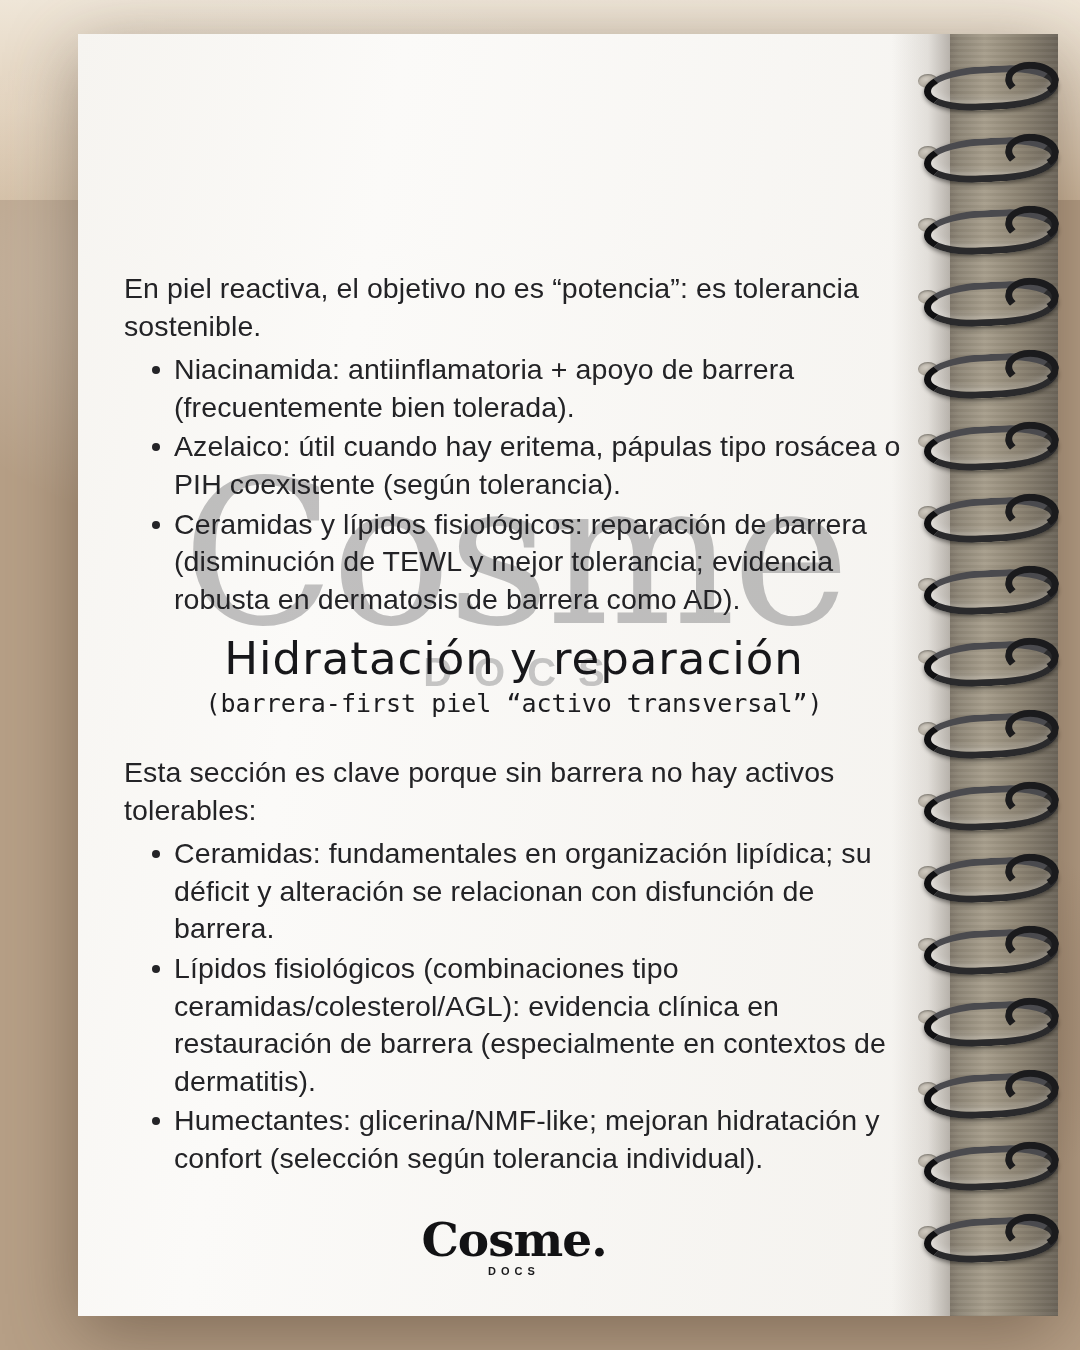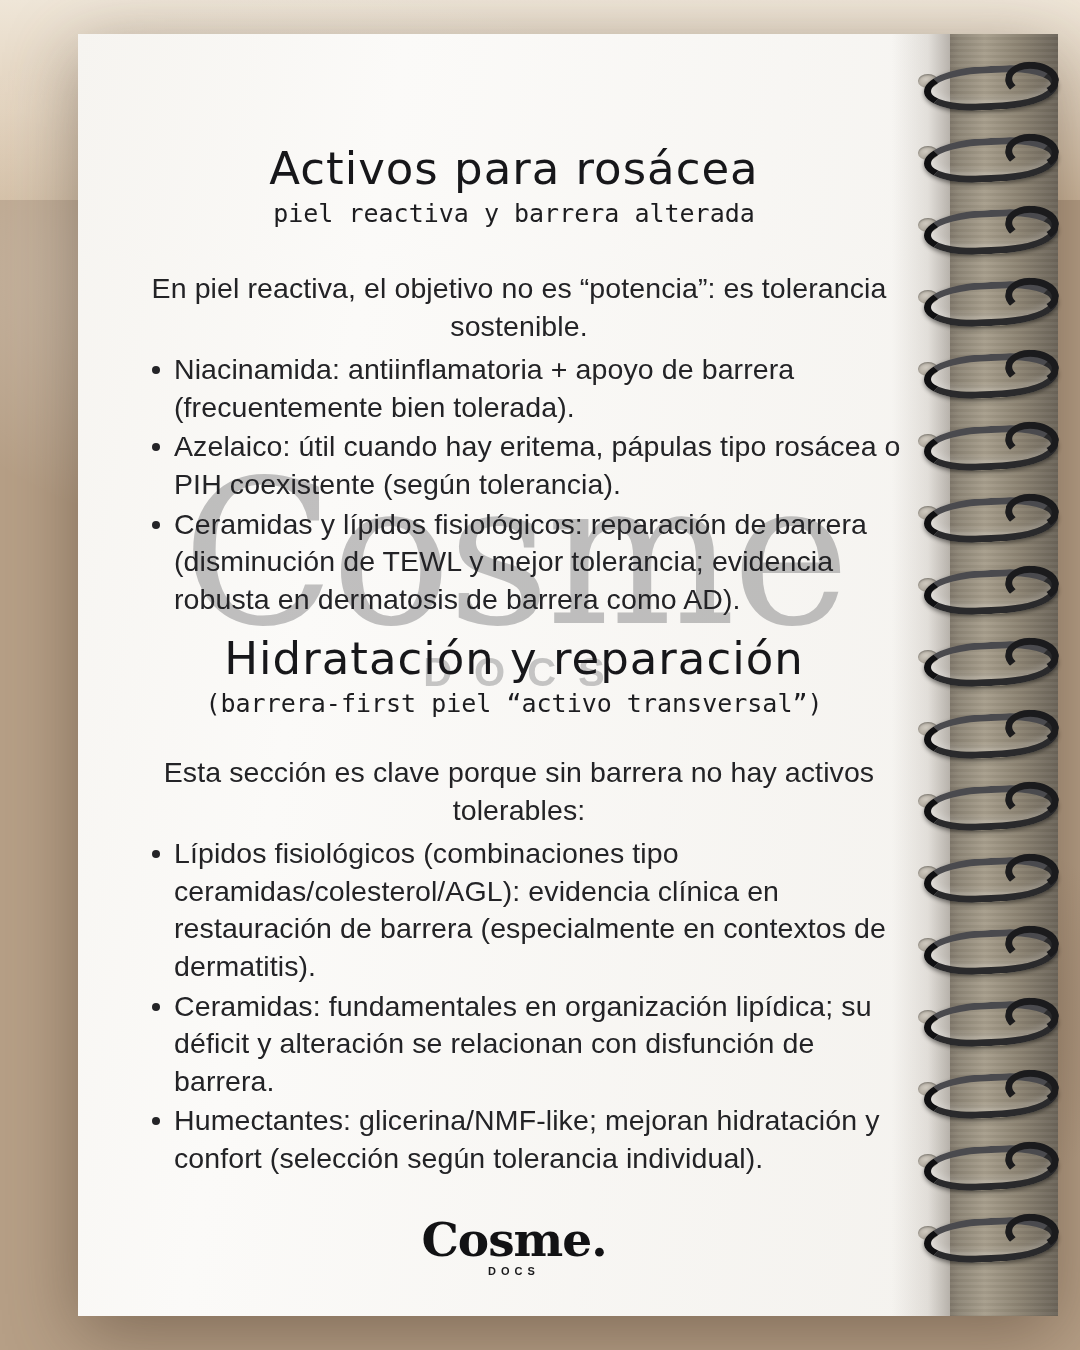--- a/index.html
+++ b/index.html
@@ -186,21 +186,20 @@
     color: #232326;
     font-family: "Liberation Sans", sans-serif;
   }
   .block-1 { top: 236px; }
   .block-2 { top: 720px; }
 
   .lead {
     font-size: 28.5px;
     line-height: 1.32;
     letter-spacing: 0.1px;
-    text-align: center;
   }
   ul.bullets {
     list-style: none;
     margin: 6px 0 0 0;
     padding: 0 0 0 22px;
   }
   ul.bullets li {
     position: relative;
     font-size: 28.5px;
     line-height: 1.32;
@@ -257,44 +256,40 @@
 
   <div class="page">
 
     <div class="watermark">
       <div class="wm-main">Cosme</div>
       <div class="wm-sub">DOCS</div>
     </div>
 
     <div class="content">
 
-      <div class="title title-1">
-        <div class="title-main">Activos para rosácea</div>
-        <div class="title-sub">piel reactiva y barrera alterada</div>
-      </div>
 
       <div class="body-block block-1">
         <div class="lead">En piel reactiva, el objetivo no es “potencia”: es tolerancia sostenible.</div>
         <ul class="bullets">
           <li>Niacinamida: antiinflamatoria + apoyo de barrera (frecuentemente bien tolerada).</li>
           <li>Azelaico: útil cuando hay eritema, pápulas tipo rosácea o PIH coexistente (según tolerancia).</li>
           <li>Ceramidas y lípidos fisiológicos: reparación de barrera (disminución de TEWL y mejor tolerancia; evidencia robusta en dermatosis de barrera como AD).</li>
         </ul>
       </div>
 
       <div class="title title-2">
         <div class="title-main">Hidratación y reparación</div>
         <div class="title-sub">(barrera-first piel “activo transversal”)</div>
       </div>
 
       <div class="body-block block-2">
         <div class="lead">Esta sección es clave porque sin barrera no hay activos tolerables:</div>
         <ul class="bullets">
+          <li>Ceramidas: fundamentales en organización lipídica; su déficit y alteración se relacionan con disfunción de barrera.</li>
           <li>Lípidos fisiológicos (combinaciones tipo ceramidas/colesterol/AGL): evidencia clínica en restauración de barrera (especialmente en contextos de dermatitis).</li>
-          <li>Ceramidas: fundamentales en organización lipídica; su déficit y alteración se relacionan con disfunción de barrera.</li>
           <li>Humectantes: glicerina/NMF-like; mejoran hidratación y confort (selección según tolerancia individual).</li>
         </ul>
       </div>
 
       <div class="footer">
         <div class="brand">Cosme.</div>
         <div class="brand-sub">DOCS</div>
       </div>
 
     </div>

